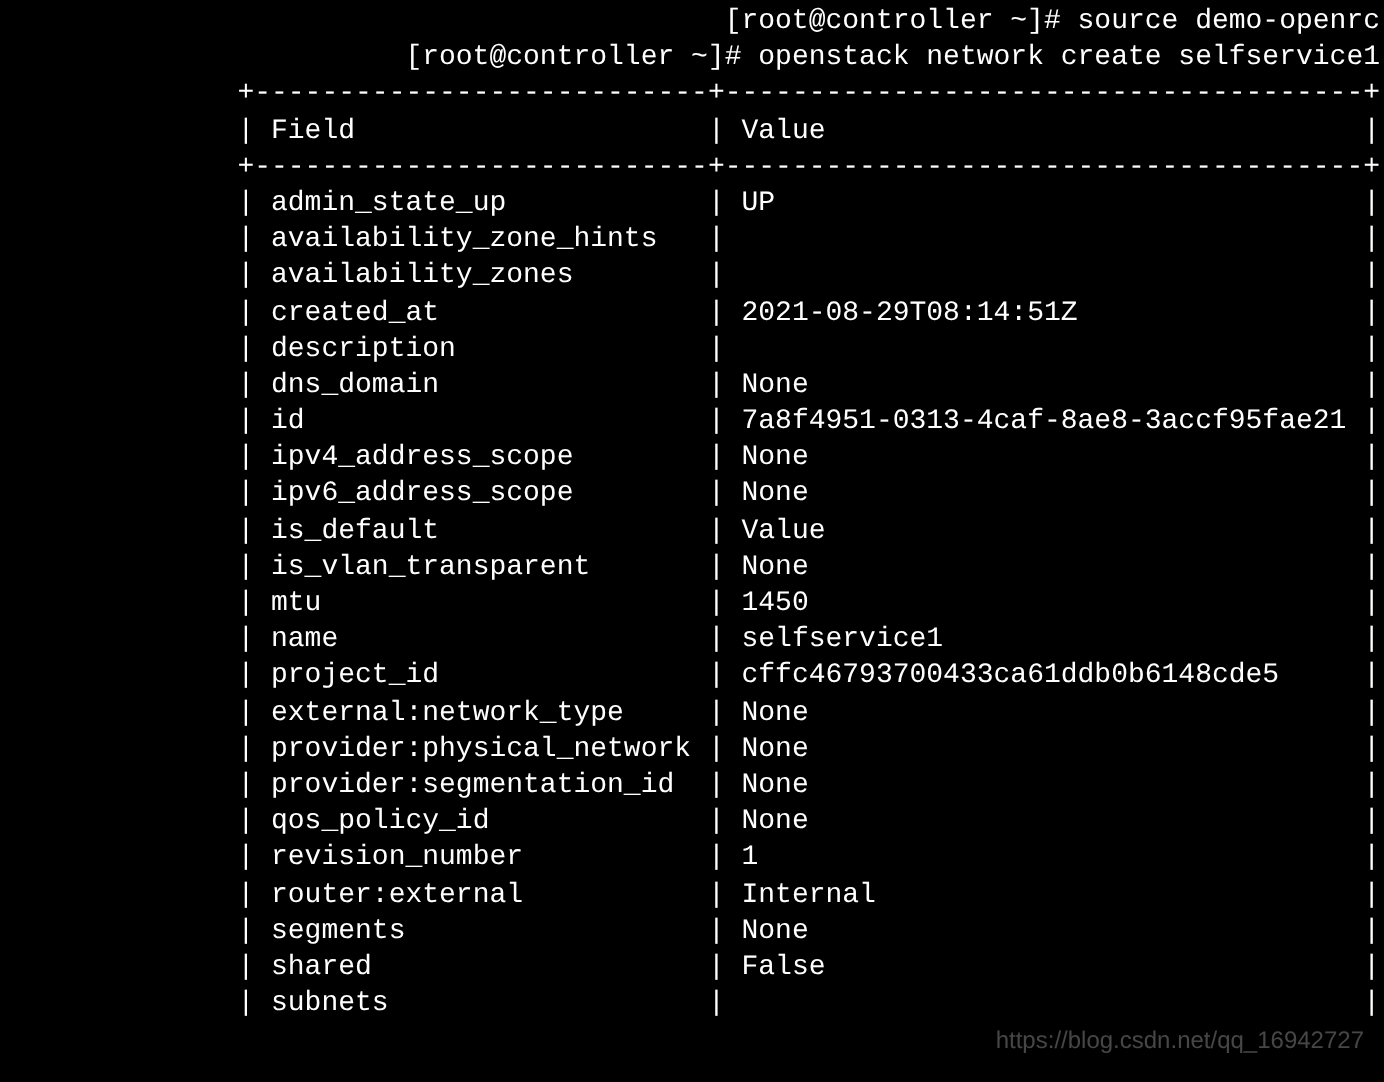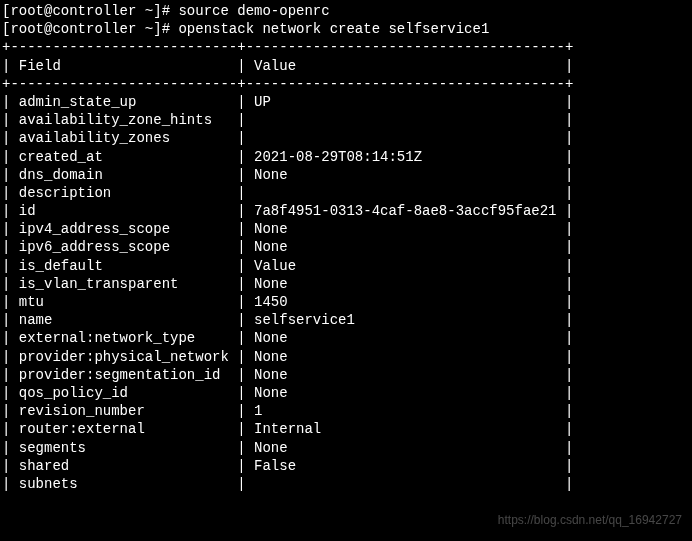--- a/index.html
+++ b/index.html
@@ -14,20 +14,21 @@
       font-size: 14px;
       line-height: 1.3;
       padding: 2px;
       width: 692px;
       height: 541px;
       overflow: hidden;
       position: relative;
     }
     .line {
       white-space: pre;
+      text-align: right;
     }
     .watermark {
       position: absolute;
       bottom: 12px;
       right: 10px;
       font-size: 12px;
       color: rgba(200, 200, 200, 0.35);
       font-family: Arial, sans-serif;
     }
   </style>
@@ -37,29 +38,30 @@
 <div class="line"><span>[root@controller ~]# </span><span>source demo-openrc</span></div>
 <div class="line"><span>[root@controller ~]# </span><span>openstack network create selfservice1</span></div>
 <div class="line">+---------------------------+--------------------------------------+</div>
 <div class="line">| Field                     | Value                                |</div>
 <div class="line">+---------------------------+--------------------------------------+</div>
 <div id="rows-container">
     <div class="line">| admin_state_up            | UP                                   |</div>
     <div class="line">| availability_zone_hints   |                                      |</div>
     <div class="line">| availability_zones        |                                      |</div>
     <div class="line">| created_at                | 2021-08-29T08:14:51Z                 |</div>
+    <div class="line">| description               |                                      |</div>
     <div class="line">| dns_domain                | None                                 |</div>
-    <div class="line">| description               |                                      |</div>
     <div class="line">| id                        | 7a8f4951-0313-4caf-8ae8-3accf95fae21 |</div>
     <div class="line">| ipv4_address_scope        | None                                 |</div>
     <div class="line">| ipv6_address_scope        | None                                 |</div>
     <div class="line">| is_default                | Value                                |</div>
     <div class="line">| is_vlan_transparent       | None                                 |</div>
     <div class="line">| mtu                       | 1450                                 |</div>
     <div class="line">| name                      | selfservice1                         |</div>
+    <div class="line">| project_id                | cffc46793700433ca61ddb0b6148cde5     |</div>
     <div class="line">| external:network_type     | None                                 |</div>
     <div class="line">| provider:physical_network | None                                 |</div>
     <div class="line">| provider:segmentation_id  | None                                 |</div>
     <div class="line">| qos_policy_id             | None                                 |</div>
     <div class="line">| revision_number           | 1                                    |</div>
     <div class="line">| router:external           | Internal                             |</div>
     <div class="line">| segments                  | None                                 |</div>
     <div class="line">| shared                    | False                                |</div>
     <div class="line">| subnets                   |                                      |</div>
   </div>

